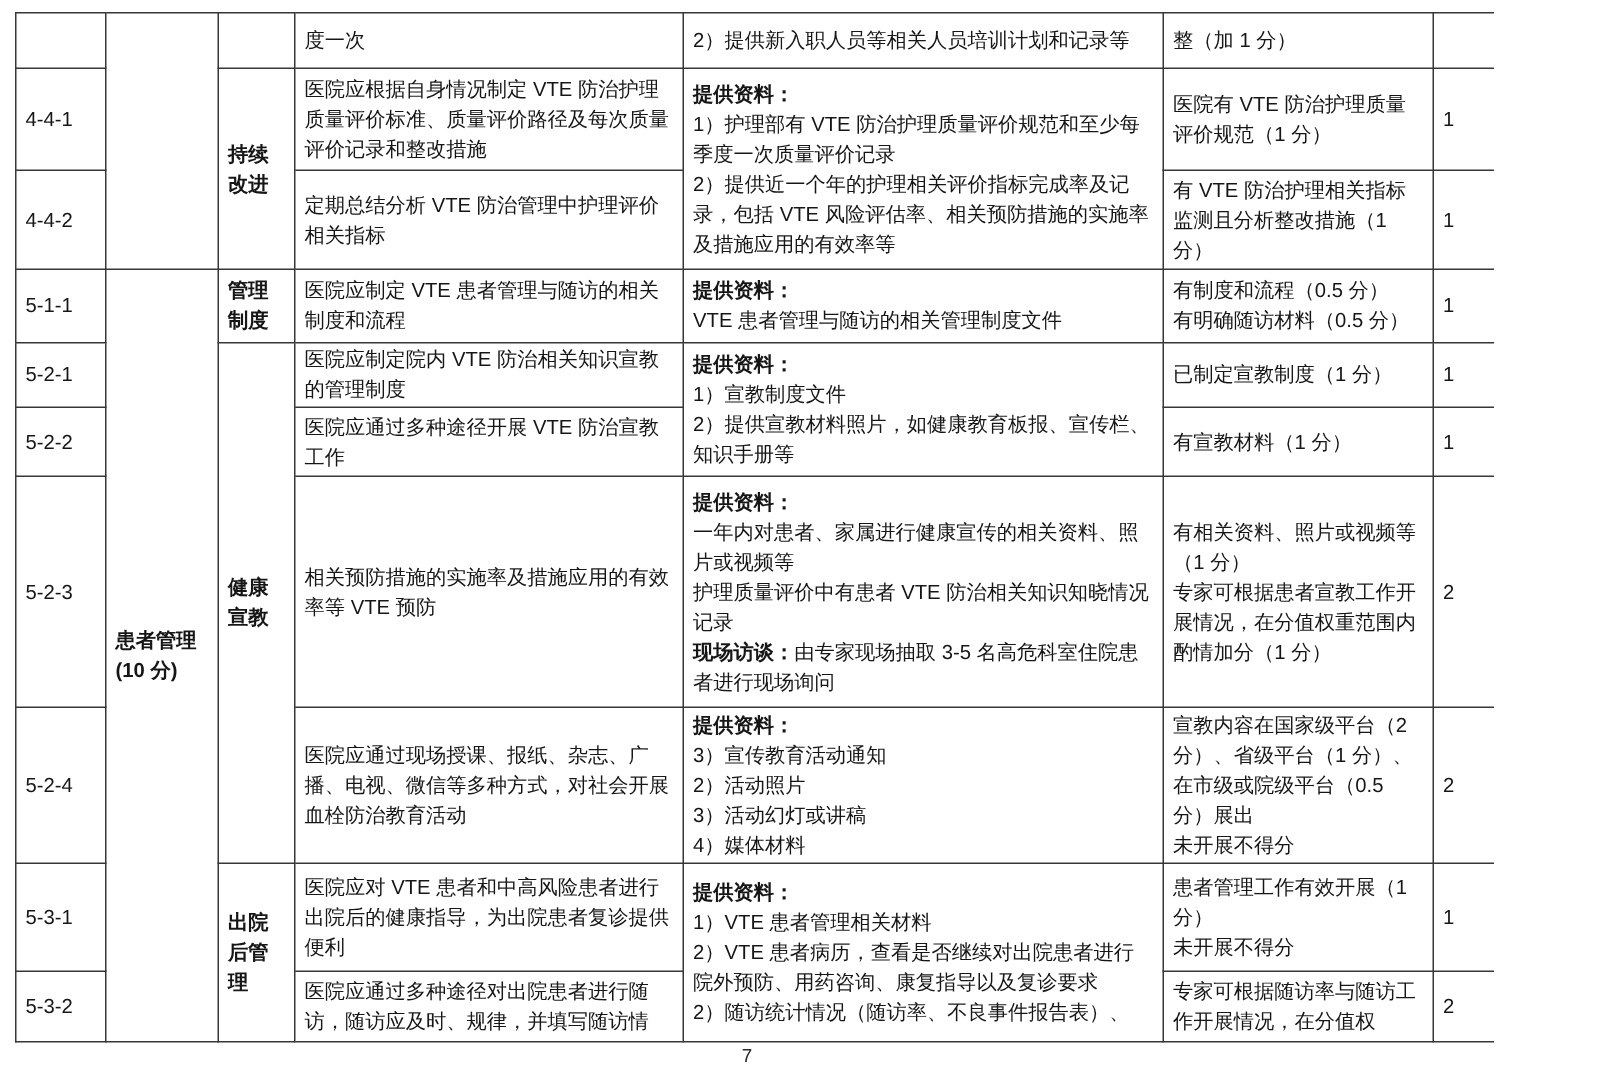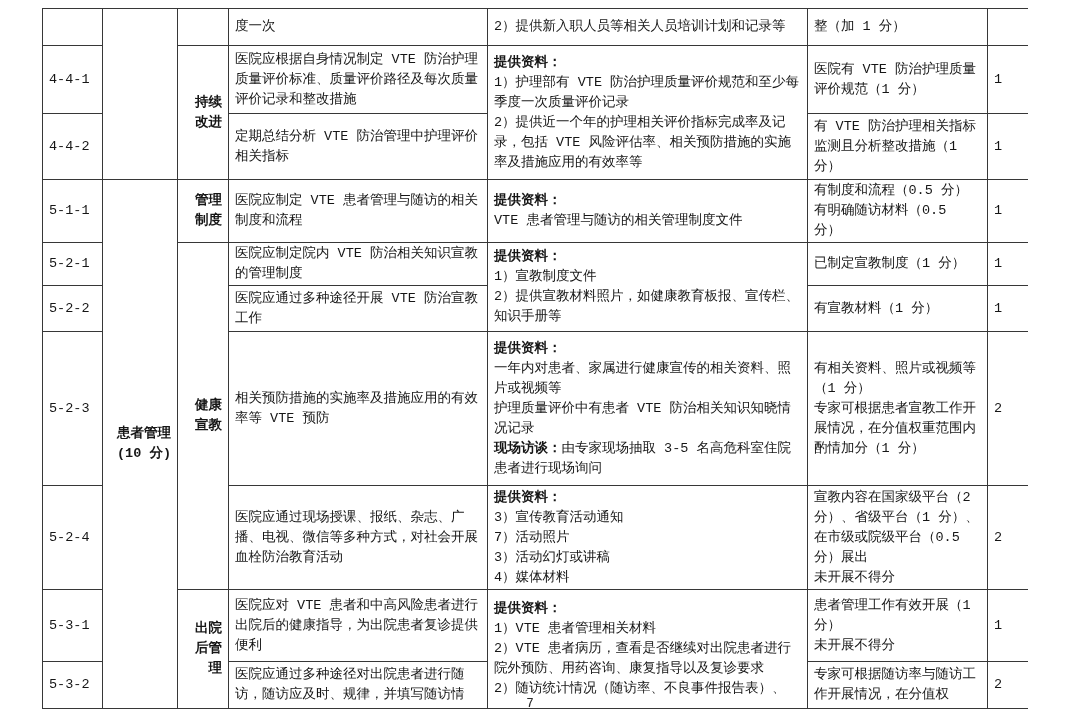--- a/index.html
+++ b/index.html
@@ -2,43 +2,42 @@
 <html><head>
 <meta charset="utf-8">
 <style>
   html, body { margin: 0; padding: 0; background: #ffffff; }
   .page {
     position: relative;
     width: 996px;
     height: 720px;
     background: #ffffff;
     overflow: hidden;
-    font-family: Liberation Mono, monospace;
+    font-family: Liberation Sans, sans-serif;
     color: #161616;
-    margin-left: 32px;
   }
   table.grid {
     position: absolute;
     left: 10px;
     top: 8px;
     width: 1056px;
     border-collapse: collapse;
     table-layout: fixed;
   }
   table.grid td {
     border: 1.5px solid #373737;
     padding: 1px 6px;
     font-size: 13.5px;
     line-height: 20px;
     vertical-align: middle;
     word-break: break-all;
     overflow: hidden;
   }
   td.ctr { text-align: left; padding: 1px 2px; }
-  td.hd  { text-align: right; font-weight: bold; padding: 1px 4px; }
+  td.hd  { text-align: left; font-weight: bold; padding: 1px 4px; }
   td p { margin: 0; }
   .b { font-weight: bold; }
   .footer-num {
     position: absolute;
     left: 0; right: 0;
     top: 697px;
     text-align: center;
     font-size: 12.5px;
     color: #2a2a2a;
   }
@@ -177,21 +176,21 @@
     </tr>
 
     <tr style="height:104px">
       <td class="ctr">5-2-4</td>
       <td>
             <p>医院应通过现场授课、报纸、杂志、广播、电视、微信等多种方式，对社会开展血栓防治教育活动</p>
           </td>
       <td>
         <p class="b">提供资料：</p>
         <p>3）宣传教育活动通知</p>
-        <p>7）活动照片</p>
+        <p>2）活动照片</p>
         <p>3）活动幻灯或讲稿</p>
         <p>4）媒体材料</p>
       </td>
       <td>
         <p>宣教内容在国家级平台（2 分）、省级平台（1 分）、在市级或院级平台（0.5 分）展出</p>
         <p>未开展不得分</p>
       </td>
       <td class="ctr">2</td>
       <td></td>
     </tr>

